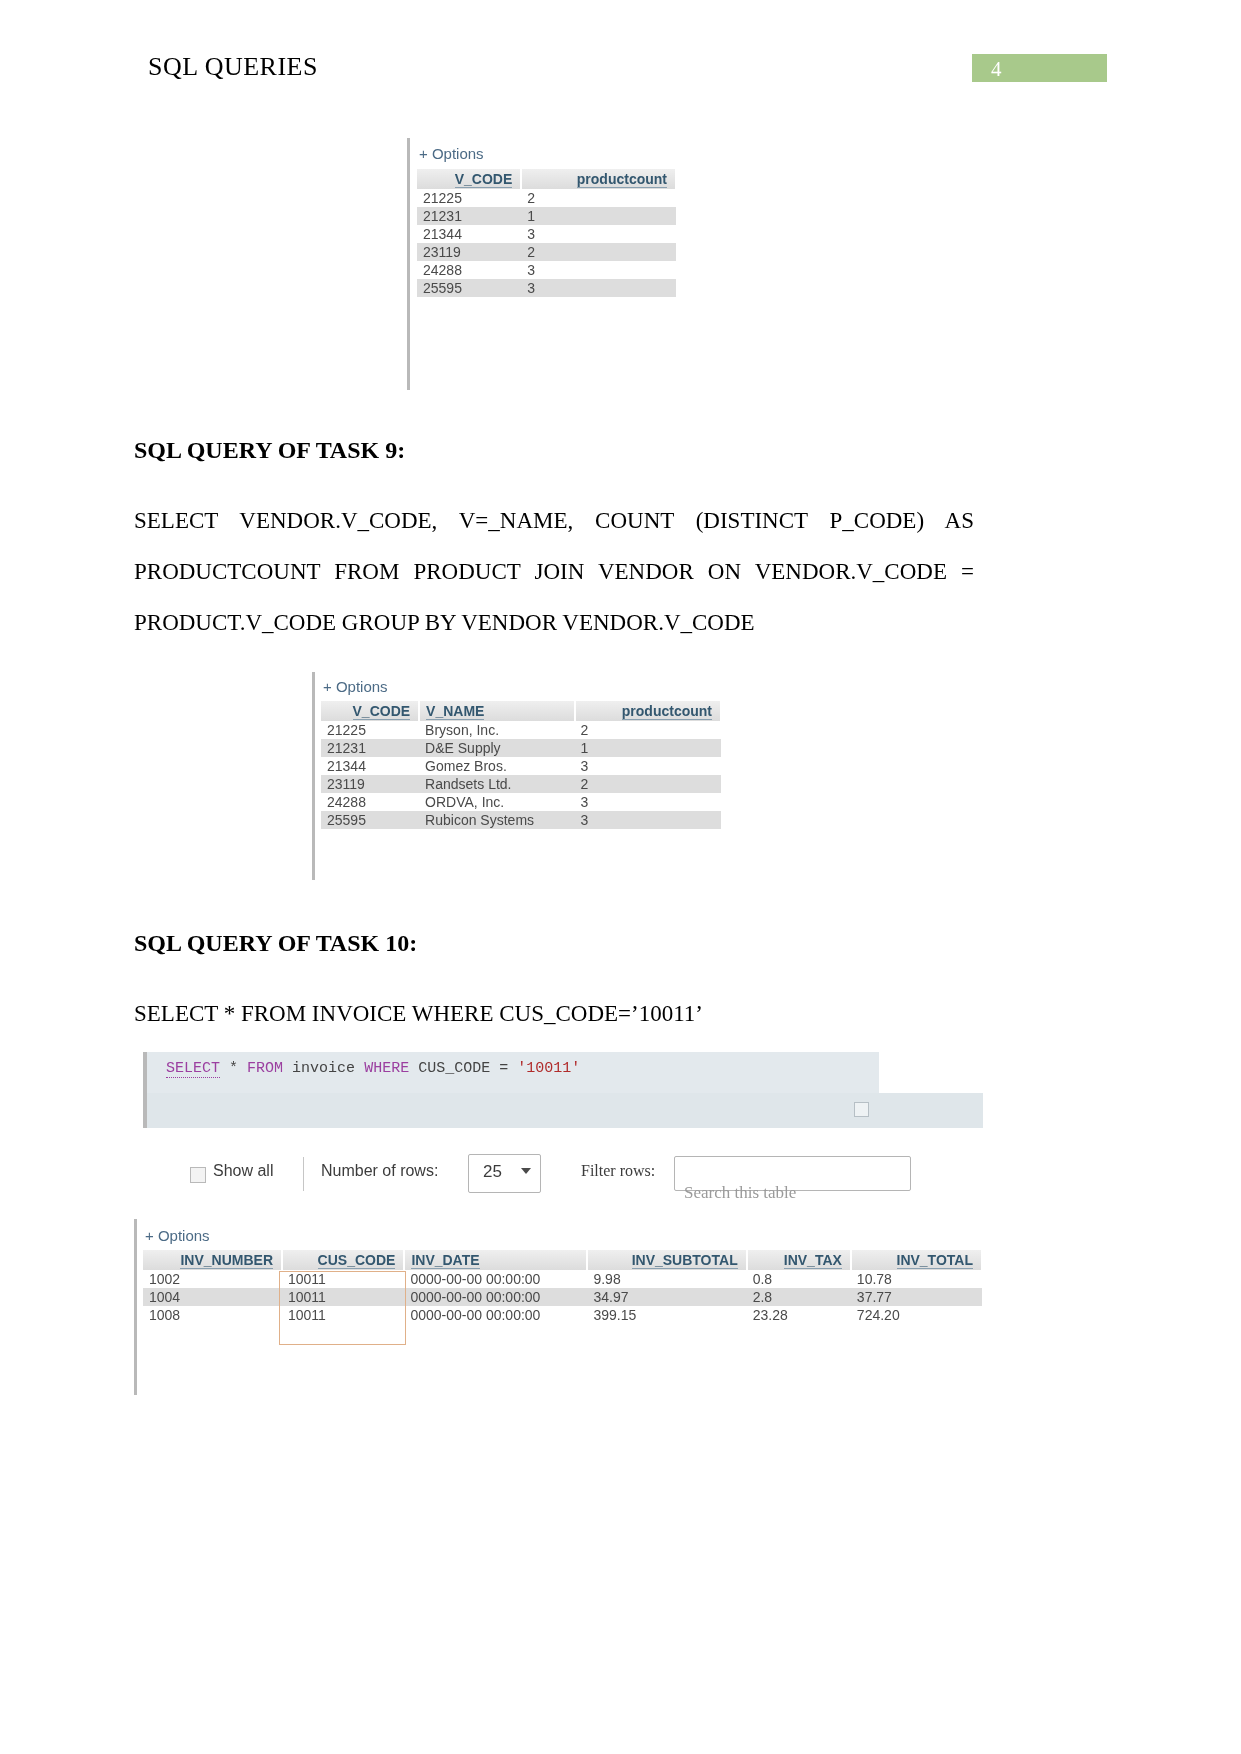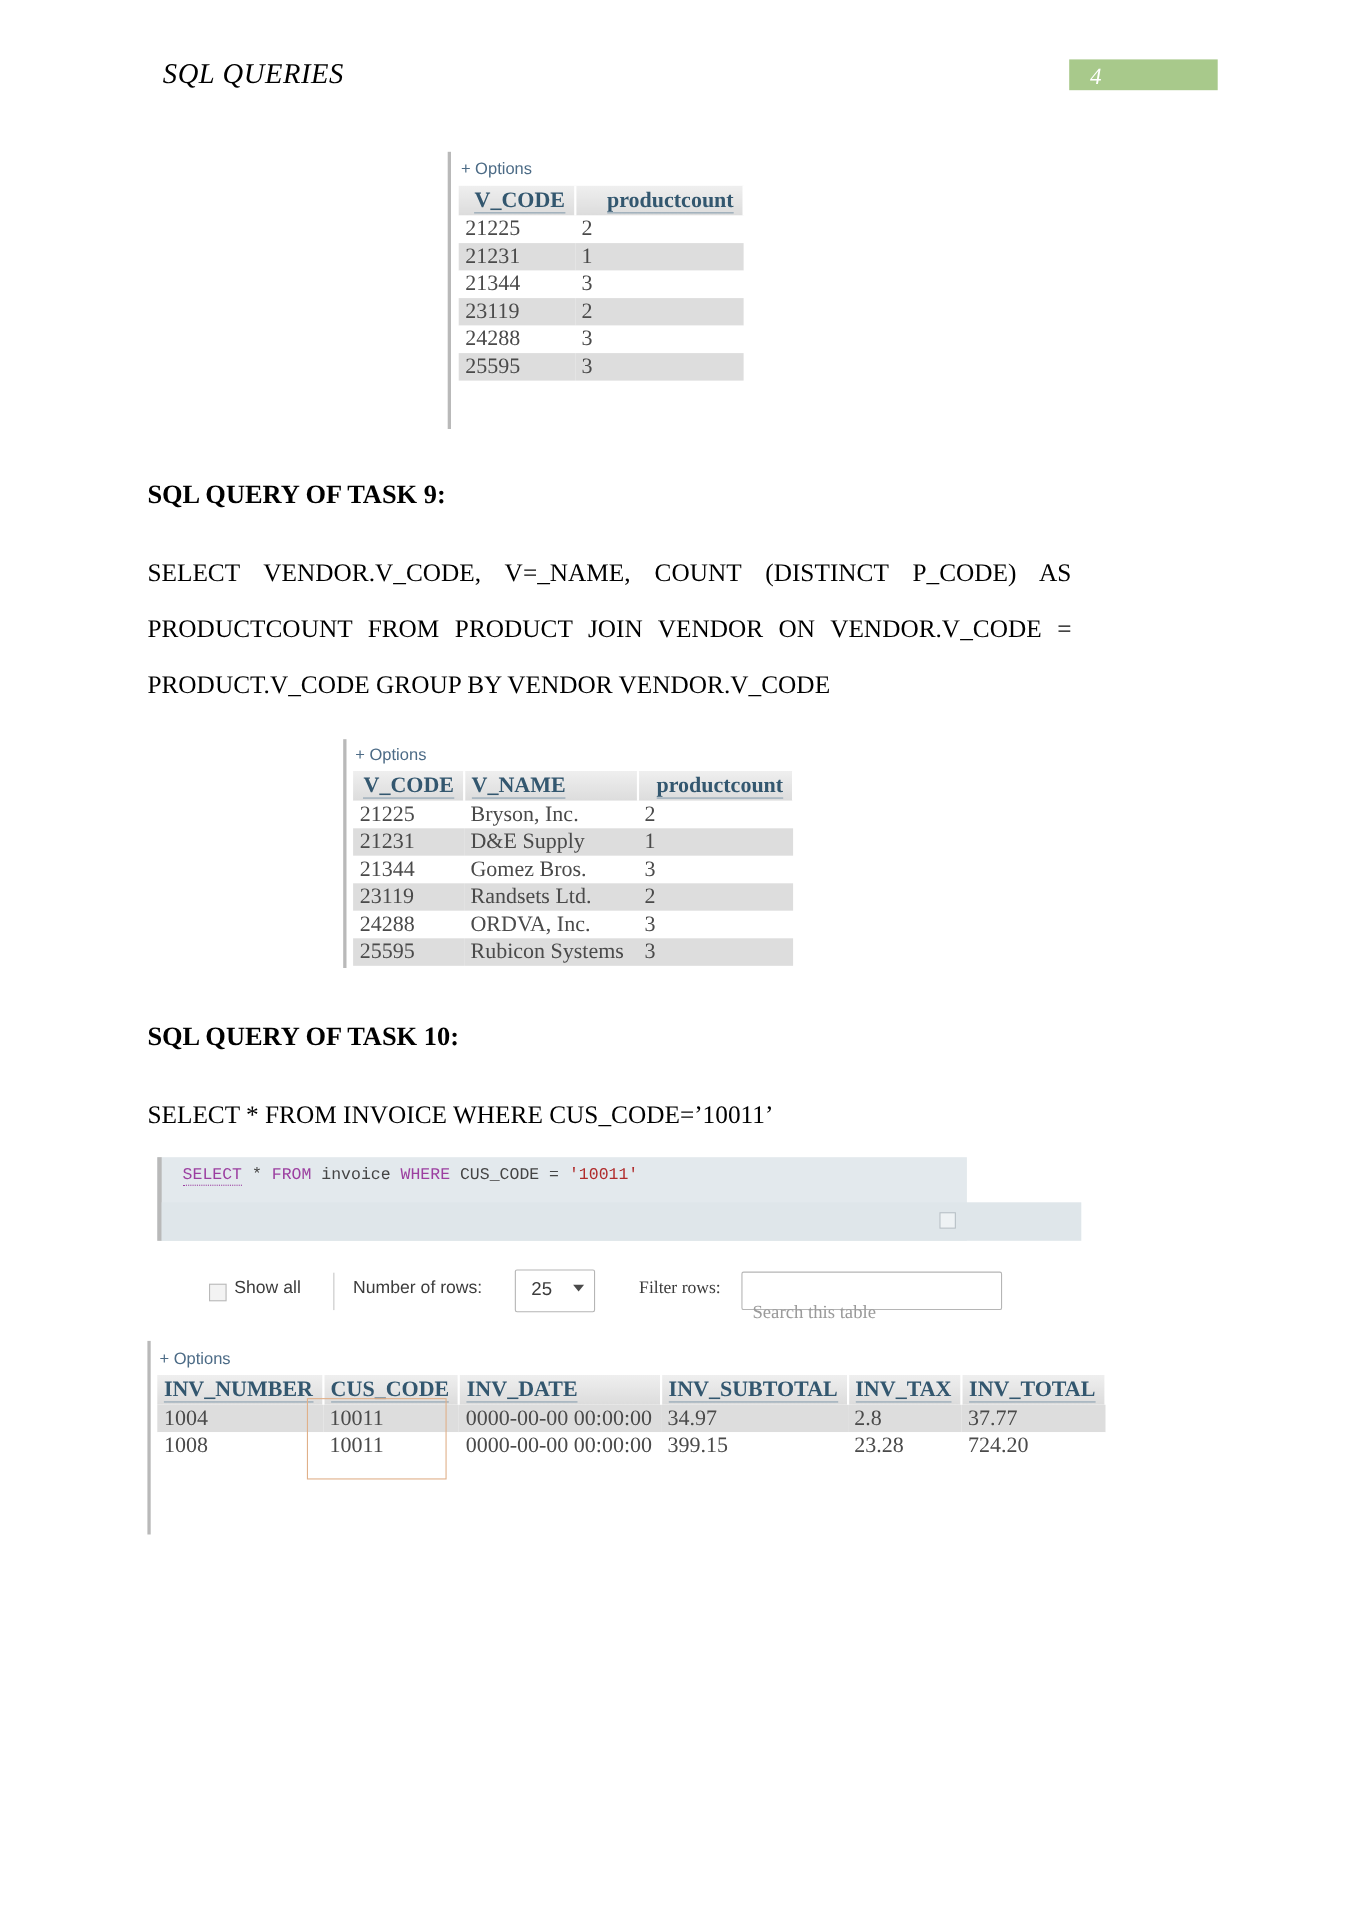--- a/index.html
+++ b/index.html
@@ -6,21 +6,21 @@
   body {
     width:1241px; height:1754px;
     background:#ffffff;
     font-family:"Liberation Serif", serif;
     position:relative;
     overflow:hidden;
   }
 
   
   .page-header{
-    position:absolute; left:0; top:0; width:1021px; height:96px;font-style:italic;
+    position:absolute; left:0; top:0; width:1021px; height:96px;
   }
   .doc-title{
     position:absolute; left:148px; top:52px;
     font-family:"Liberation Serif", serif;
     font-size:26px; letter-spacing:0.5px; color:#000;
     white-space:nowrap;
   }
   .page-num-badge{
     position:absolute; left:972px; top:54px; width:135px; height:28px;
     background:#a8c98b;
@@ -37,22 +37,22 @@
     position:absolute; left:0; top:0; width:3px;
     background:#b9b9b9;
   }
   .options-link{
     position:absolute;
     font-family:"Liberation Sans", sans-serif;
     font-size:15px; color:#4c6b86; white-space:nowrap;
   }
   table.res{
     border-collapse:collapse;
-    font-family:Liberation Serif, serif;
-    font-size:20px;
+    font-family:Liberation Sans, sans-serif;
+    font-size:14px;
     color:#3f3f3f;
     position:absolute;
   }
   table.res th{
     background:linear-gradient(#efefef,#dcdcdc);
     color:#33576f;
     font-weight:bold;
     text-align:left;
     padding:2px 10px 2px 6px;
     border-right:2px solid #ffffff;
@@ -322,20 +322,28 @@
       <tr>
         <th class="num" style="width:128px;"><span class="hdr">INV_NUMBER</span></th>
         <th class="num" style="width:110px;"><span class="hdr">CUS_CODE</span></th>
         <th style="width:170px;"><span class="hdr">INV_DATE</span></th>
         <th class="num" style="width:148px;"><span class="hdr">INV_SUBTOTAL</span></th>
         <th class="num" style="width:92px;"><span class="hdr">INV_TAX</span></th>
         <th class="num" style="width:120px;"><span class="hdr">INV_TOTAL</span></th>
       </tr>
     </thead>
     <tbody>
+      <tr class="odd">
+        <td class="num">1002</td>
+        <td class="num">10011</td>
+        <td>0000-00-00 00:00:00</td>
+        <td class="num">9.98</td>
+        <td class="num">0.8</td>
+        <td class="num">10.78</td>
+      </tr>
       <tr class="even">
         <td class="num">1004</td>
         <td class="num">10011</td>
         <td>0000-00-00 00:00:00</td>
         <td class="num">34.97</td>
         <td class="num">2.8</td>
         <td class="num">37.77</td>
       </tr>
       <tr class="odd">
         <td class="num">1008</td>

